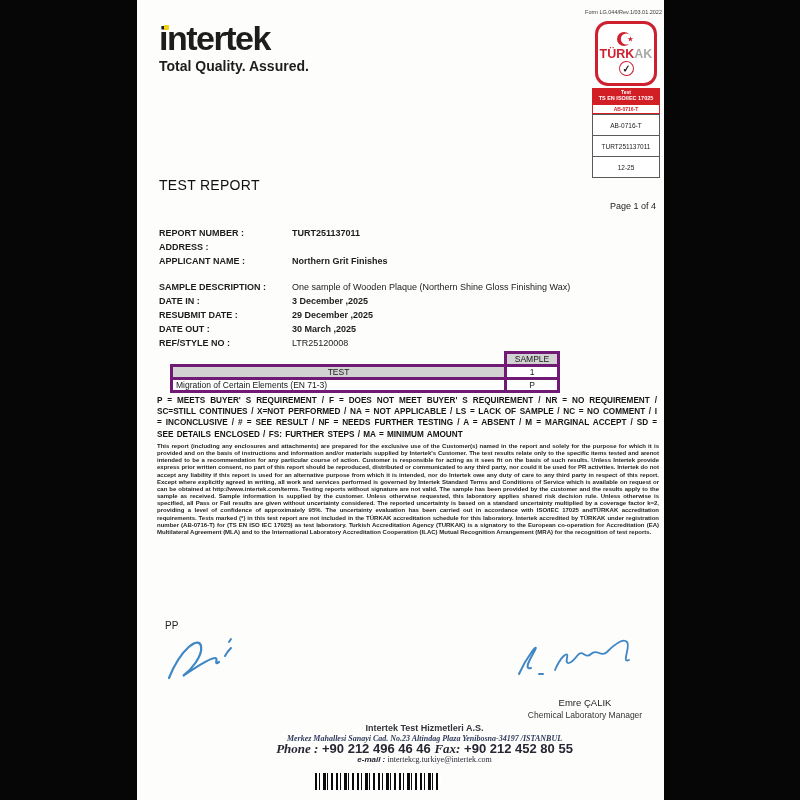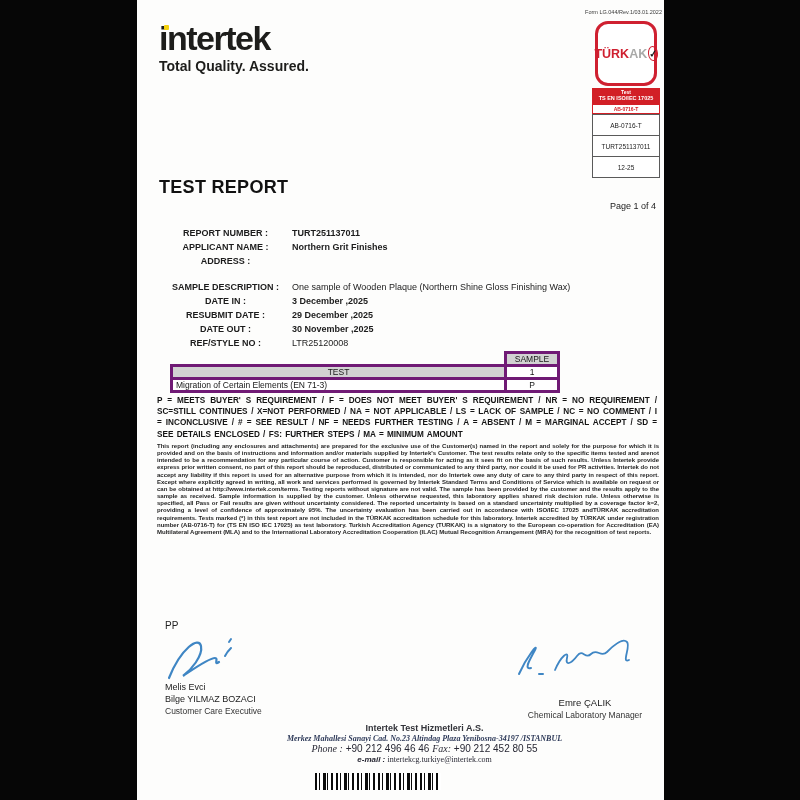--- a/index.html
+++ b/index.html
@@ -9,46 +9,46 @@
 
   
   .logo-wrap { position:absolute; left:22px; top:20px; }
   .logo-text { font-size:34px; font-weight:bold; letter-spacing:-1.5px; color:#1d1d1b; line-height:36px; }
   .logo-dot { position:absolute; left:5px; top:5px; width:5px; height:5px; background:#f4d10e; border-radius:1px; }
   .logo-tagline { font-size:14px; font-weight:bold; color:#1d1d1b; margin-top:2px; }
 
   .form-number { position:absolute; right:2px; top:9px; font-size:5.5px; color:#3a3a3a; }
 
   .turkak-box { position:absolute; left:458px; top:21px; width:62px; height:65px; border:3px solid #cf2030;
-                border-radius:13px; background:#fff; display:flex; flex-direction:row; align-items:center;
+                border-radius:13px; background:#fff; display:flex; flex-direction:column; align-items:center;
                 justify-content:center; gap:1px;text-align:right; }
   .turkak-name { font-size:12.5px; font-weight:bold; line-height:12px; }
   .turkak-name .red { color:#cf2030; } .turkak-name .gray { color:#a9a9a8; }
   .check-circle { width:15px; height:15px; border:1.8px solid #cf2030; border-radius:50%;
                   display:flex; align-items:center; justify-content:center; font-size:10px; font-weight:bold; color:#1a1a1a;
                   transform:rotate(-6deg); }
 
   .accr-badge { position:absolute; left:455px; top:88px; width:68px; text-align:center; }
   .accr-red { background:#d21f26; color:#fff; padding:1px 0 2px; }
   .accr-red .l1 { font-size:5px; font-weight:bold; line-height:6px; }
   .accr-red .l2 { font-size:5.5px; font-weight:bold; line-height:7px; }
   .accr-strip { border:1px solid #d21f26; background:#fff; color:#d21f26; font-size:5px; font-weight:bold; line-height:8px; }
 
   .stack { position:absolute; left:455px; top:114px; width:68px; }
   .stack-box { border:1px solid #5a5a5a; background:#fff; height:22px; margin-top:-1px;
                display:flex; align-items:center; justify-content:center; font-size:6.5px; color:#222; }
   .stack-box:first-child { margin-top:0; }
 
   
-  .report-title { position:absolute; left:22px; top:177px; font-size:18px; font-weight:bold; letter-spacing:.3px; color:#111; }
+  .report-title { position:absolute; left:22px; top:177px; font-size:14px; font-weight:normal; letter-spacing:.3px; color:#111; }
   .page-indicator { position:absolute; right:8px; top:201px; font-size:9px; color:#222; }
 
   
   .details { position:absolute; left:22px; top:226px; width:480px; font-size:9px; color:#1c1c1c; }
-  .drow { display:flex; line-height:14px;text-align:center; }
+  .drow { display:flex; line-height:14px; }
   .drow .lbl { width:133px; font-weight:bold; flex:none; }
   .drow .val { }
   .drow .val.b { font-weight:bold; }
   .dgap { height:12px; }
 
   
   table.results { position:absolute; left:33px; top:351px; border-collapse:collapse; font-size:8.5px; color:#161616; }
   table.results td { border:3px solid #701a75; height:12px; padding:0 3px; background:#fff; }
   table.results td.ghost { border:none; background:transparent; }
   table.results td.gray { background:#d2d2d2; text-align:center; }
@@ -69,21 +69,21 @@
   .sig-right { left:368px; top:630px; }
   .sig-names-left { position:absolute; left:28px; top:681px; font-size:9px; line-height:12px; color:#222; }
   .sig-names-left .role { font-size:8.5px; color:#333; }
   .sig-names-right { position:absolute; left:362px; top:696px; width:172px; text-align:center; font-size:9.5px; line-height:13px; color:#222; }
   .sig-names-right .role { font-size:8.5px; color:#333; }
 
   
   .footer { position:absolute; left:85px; top:723px; width:405px; text-align:center; line-height:10.5px; }
   .f-company { font-size:9px; font-weight:bold; color:#33343a; }
   .f-address { font-family:"Liberation Serif",serif; font-style:italic; font-weight:bold; font-size:8px; color:#2e3a59; }
-  .f-phone { font-size:10px; font-weight:normal; color:#272733; }
+  .f-phone { font-size:13px; font-weight:bold; color:#272733; }
   .f-phone .it { font-family:"Liberation Serif",serif; font-style:italic; }
   .f-email { font-size:8px; color:#272733; }
   .f-email .it { font-weight:bold; font-style:italic; }
   .f-email .addr { font-family:"Liberation Serif",serif; }
   .f-web { font-size:9px; font-weight:bold; color:#2456a8; }
 
   .barcode-wrap { position:absolute; left:178px; top:773px; width:126px; text-align:center; }
   .barcode { height:17px; width:126px;
     background:repeating-linear-gradient(90deg,#0a0a0a 0 2px,#fff 2px 4px,#0a0a0a 4px 5px,#fff 5px 8px,
       #0a0a0a 8px 11px,#fff 11px 12px,#0a0a0a 12px 13px,#fff 13px 16px,#0a0a0a 16px 18px,#fff 18px 21px); }
@@ -129,43 +129,43 @@
 
     <div class="report-title">TEST REPORT</div>
     <div class="page-indicator">Page 1 of 4</div>
 
     <div class="details">
       <div class="drow">
         <span class="lbl">REPORT NUMBER :</span>
         <span class="val b">TURT251137011</span>
       </div>
       <div class="drow">
+        <span class="lbl">ADDRESS :</span>
+        <span class="val"></span>
+      </div>
+      <div class="drow">
         <span class="lbl">APPLICANT NAME :</span>
         <span class="val b">Northern Grit Finishes</span>
       </div>
-      <div class="drow">
-        <span class="lbl">ADDRESS :</span>
-        <span class="val"></span>
-      </div>
       <div class="dgap"></div>
       <div class="drow">
         <span class="lbl">SAMPLE DESCRIPTION :</span>
         <span class="val">One sample of  Wooden Plaque (Northern Shine Gloss Finishing Wax)</span>
       </div>
       <div class="drow">
         <span class="lbl">DATE IN :</span>
         <span class="val b">3 December ,2025</span>
       </div>
       <div class="drow">
         <span class="lbl">RESUBMIT DATE :</span>
         <span class="val b">29 December ,2025</span>
       </div>
       <div class="drow">
         <span class="lbl">DATE OUT :</span>
-        <span class="val b">30 November ,2025</span>
+        <span class="val b">30 March ,2025</span>
       </div>
       <div class="drow">
         <span class="lbl">REF/STYLE NO   :</span>
         <span class="val">LTR25120008</span>
       </div>
     </div>
 
     <table class="results">
       <tbody>
           <tr>
@@ -187,25 +187,20 @@
     <div class="disclaimer">This report (including any enclosures and attachments) are prepared for the exclusive use of the Customer(s) named in the report and solely for the purpose for which it is provided and on the basis of instructions and information and/or materials supplied by Intertek's Customer. The test results relate only to the specific items tested and arenot intended to be a recommendation for any particular course of action. Customer is responsible for acting as it sees fit on the basis of such results. Unless Intertek provide express prior written consent, no part of this report should be reproduced, distributed or communicated to any third party, nor could it be used for PR activities. Intertek do not accept any liability if this report is used for an alternative purpose from which it is intended, nor do Intertek owe any duty of care to any third party in respect of this report. Except where explicitly agreed in writing, all work and services performed is governed by Intertek Standard Terms and Conditions of Service which is available on request or can be obtained at http://www.intertek.com/terms. Testing reports without signature are not valid. The sample has been provided by the customer and the results apply to the sample as received. Sample information is supplied by the customer. Unless otherwise requested, this laboratory applies shared risk decision rule. Unless otherwise is specified, all Pass or Fail results are given without uncertainty considered. The reported uncertainty is based on a standard uncertainty multiplied by a coverage factor k=2, providing a level of confidence of approximately 95%. The uncertainty evaluation has been carried out in accordance with ISO/IEC 17025 andTÜRKAK accreditation requirements. Tests marked (*) in this test report are not included in the TÜRKAK accreditation schedule for this laboratory. Intertek accredited by TÜRKAK under registration number (AB-0716-T) for (TS EN ISO IEC 17025) as test laboratory. Turkish Accreditation Agency (TURKAK) is a signatory to the European co-operation for Accreditation (EA) Multilateral Agreement (MLA) and to the International Laboratory Accreditation Cooperation (ILAC) Mutual Recognition Arrangement (MRA) for the recognition of test reports.</div>
 
     <div class="pp">PP</div>
 
     <div class="sig sig-left">
       <svg width="96" height="48" viewBox="0 0 96 48">
         <path d="M4 44 C 16 14, 34 2, 36 12 C 38 22, 26 36, 18 42 C 30 34, 44 24, 50 24 C 54 24, 48 32, 54 28" fill="none" stroke="#3f86c4" stroke-width="2.2" stroke-linecap="round"></path>
         <path d="M60 22 C 62 18, 64 16, 66 14 M64 8 l2 -3" fill="none" stroke="#3f86c4" stroke-width="2" stroke-linecap="round"></path>
       </svg>
     </div>
-    <div class="sig-names-left">
-      <div>Melis Evci</div>
-      <div>Bilge YILMAZ BOZACI</div>
-      <div class="role">Customer Care Executive</div>
-    </div>
 
     <div class="sig sig-right">
       <svg width="150" height="60" viewBox="0 0 150 60">
         <path d="M14 44 C 22 26, 34 12, 30 20 C 26 28, 18 40, 26 38 M34 44 l4 0" fill="none" stroke="#3f86c4" stroke-width="2" stroke-linecap="round"></path>
         <path d="M50 40 C 56 26, 64 20, 62 28 C 60 36, 66 34, 72 26 C 78 18, 80 30, 86 24 C 92 18, 96 28, 102 22 C 110 14, 118 8, 122 12 C 126 16, 116 34, 124 30" fill="none" stroke="#3f86c4" stroke-width="1.8" stroke-linecap="round"></path>
       </svg>
     </div>
     <div class="sig-names-right">
       <div>Emre ÇALIK</div>
       <div class="role">Chemical Laboratory Manager</div>

